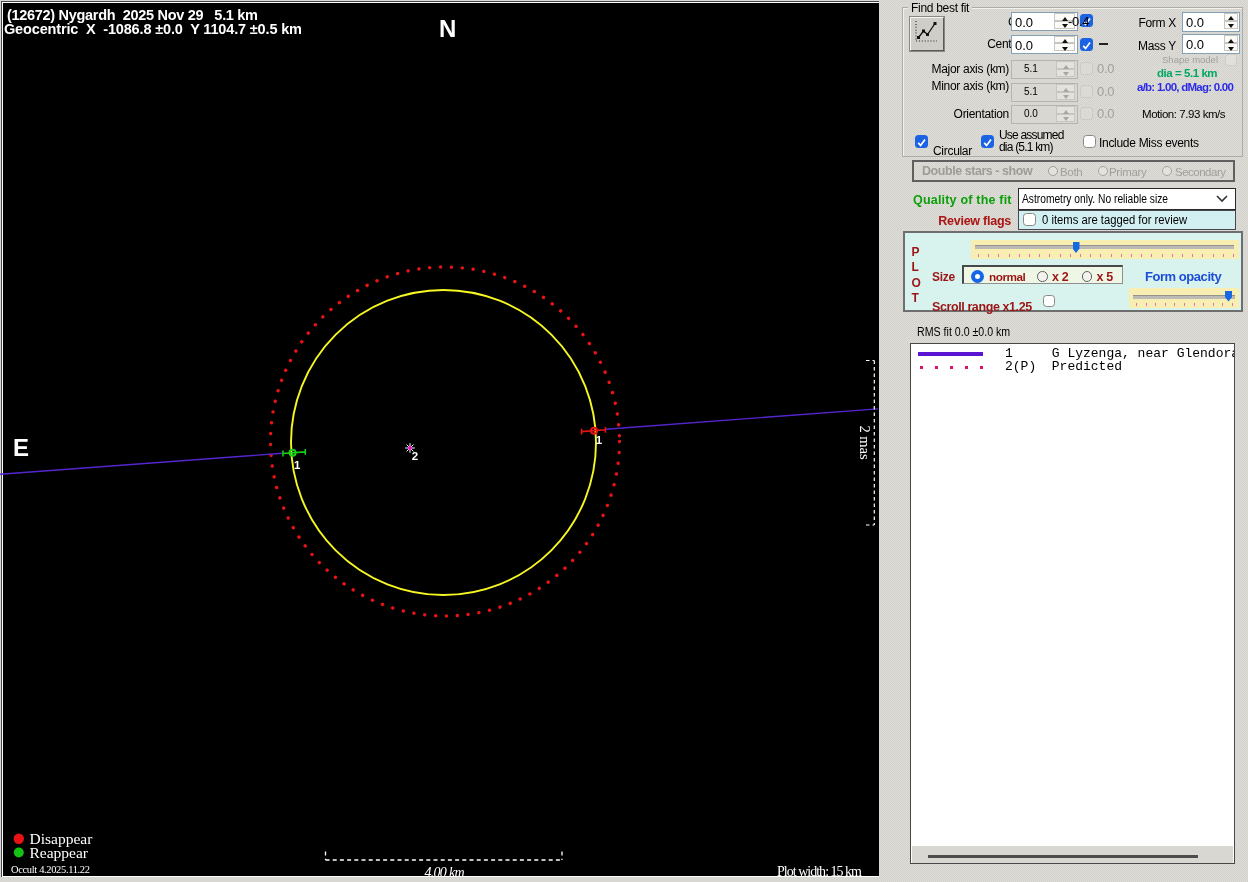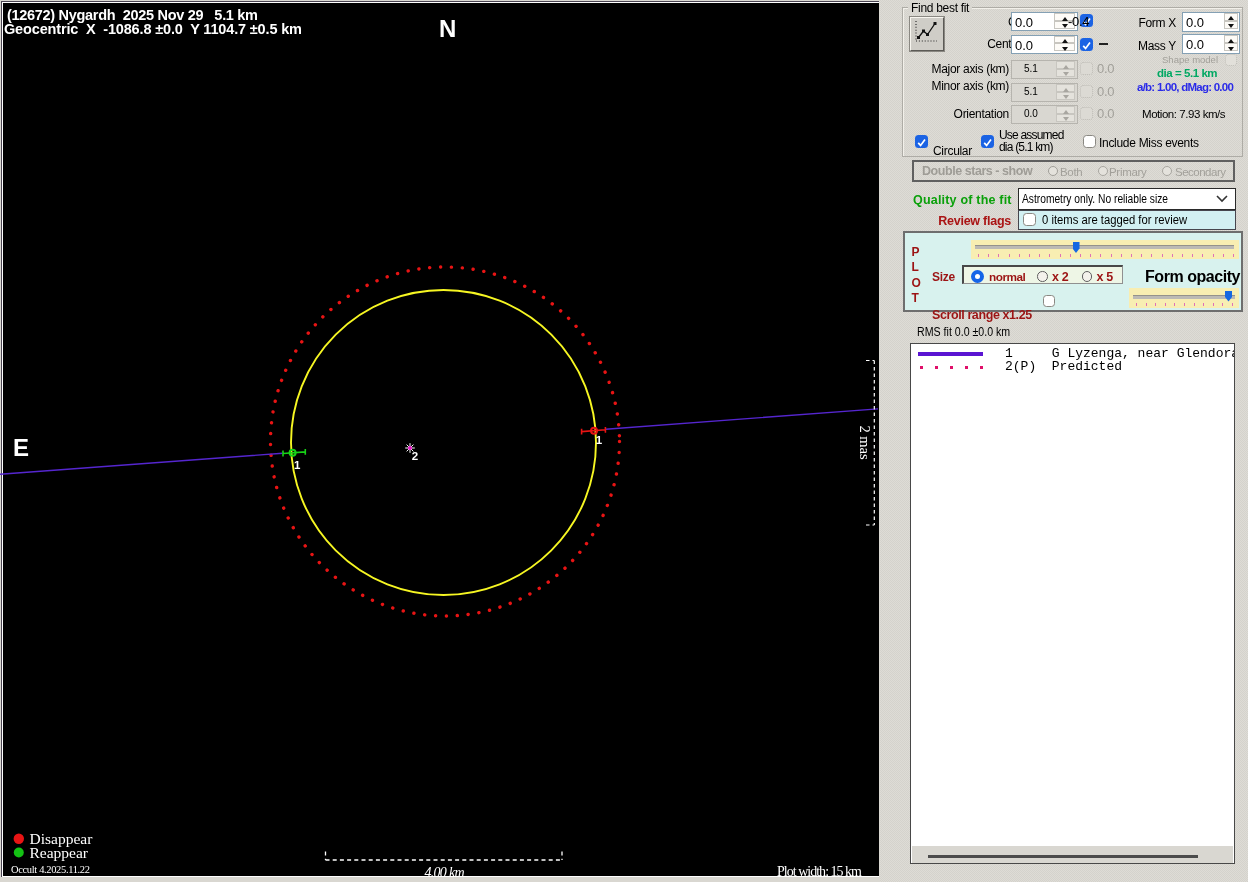--- a/index.html
+++ b/index.html
@@ -246,23 +246,23 @@
 <div class="ab" style="left:1072.5px;top:242px;width:7px;height:11px;background:#1668e2;clip-path:polygon(0 0,100% 0,100% 58%,50% 100%,0 58%);"></div>
 
 <div class="lbl maroon" style="left:932px;top:270.5px;">Size</div>
 <div class="ab" style="left:961.5px;top:264.5px;width:158px;height:16px;background:#eef6e6;border-top:2px solid #484848;border-left:2px solid #484848;border-right:1px solid #909090;border-bottom:1px solid #909090;"></div>
 <div class="ab" style="left:971px;top:270px;width:13px;height:13px;border:4px solid #1565e8;border-radius:50%;background:#fff;box-sizing:border-box;"></div>
 <div class="lbl maroon" style="left:989px;top:271px;font-size:11.8px;letter-spacing:-0.5px;">normal</div>
 <div class="ab" style="left:1037px;top:271px;width:10.5px;height:10.5px;border:1.2px solid #606060;border-radius:50%;background:#f4f2ec;box-sizing:border-box;"></div>
 <div class="lbl maroon" style="left:1052px;top:271px;font-size:12.5px;">x 2</div>
 <div class="ab" style="left:1081.5px;top:271px;width:10.5px;height:10.5px;border:1.2px solid #606060;border-radius:50%;background:#f4f2ec;box-sizing:border-box;"></div>
 <div class="lbl maroon" style="left:1096.5px;top:271px;font-size:12.5px;">x 5</div>
-<div class="lbl" style="left:1145px;top:271px;font-weight:bold;font-size:16px;color:#000000;letter-spacing:-0.45px;">Form opacity</div>
-
-<div class="lbl maroon" style="left:932px;top:309px;font-size:12.5px;letter-spacing:-0.4px;">Scroll range x1.25</div>
+<div class="lbl" style="left:1145px;top:271px;font-weight:bold;font-size:13px;color:#1d4ed8;letter-spacing:-0.45px;">Form opacity</div>
+
+<div class="lbl maroon" style="left:932px;top:301px;font-size:12.5px;letter-spacing:-0.4px;">Scroll range x1.25</div>
 <div class="cbw" style="left:1042.5px;top:294.5px;width:12px;height:12px;"></div>
 
 <div class="ab" style="left:1128.5px;top:288px;width:110px;height:20px;background:#f8eeb2;"></div>
 <div class="ab" style="left:1133px;top:294.5px;width:102px;height:3px;background:#bcbab4;border-top:1px solid #94928c;"></div>
 <div class="ab" style="left:1136px;top:302.5px;width:98px;height:3.5px;background:repeating-linear-gradient(90deg,#e070b8 0 1px,transparent 1px 9.6px);"></div>
 <div class="ab" style="left:1225px;top:290.5px;width:7px;height:11px;background:#1668e2;clip-path:polygon(0 0,100% 0,100% 58%,50% 100%,0 58%);"></div>
 
 <div class="lbl" style="left:916.5px;top:325.5px;font-size:12.5px;letter-spacing:0;transform:scaleX(0.85);">RMS fit 0.0 ±0.0 km</div>
 
 <div class="ab" style="left:910px;top:343px;width:325px;height:521px;background:#fff;border:1px solid #484848;box-sizing:border-box;overflow:hidden;">

